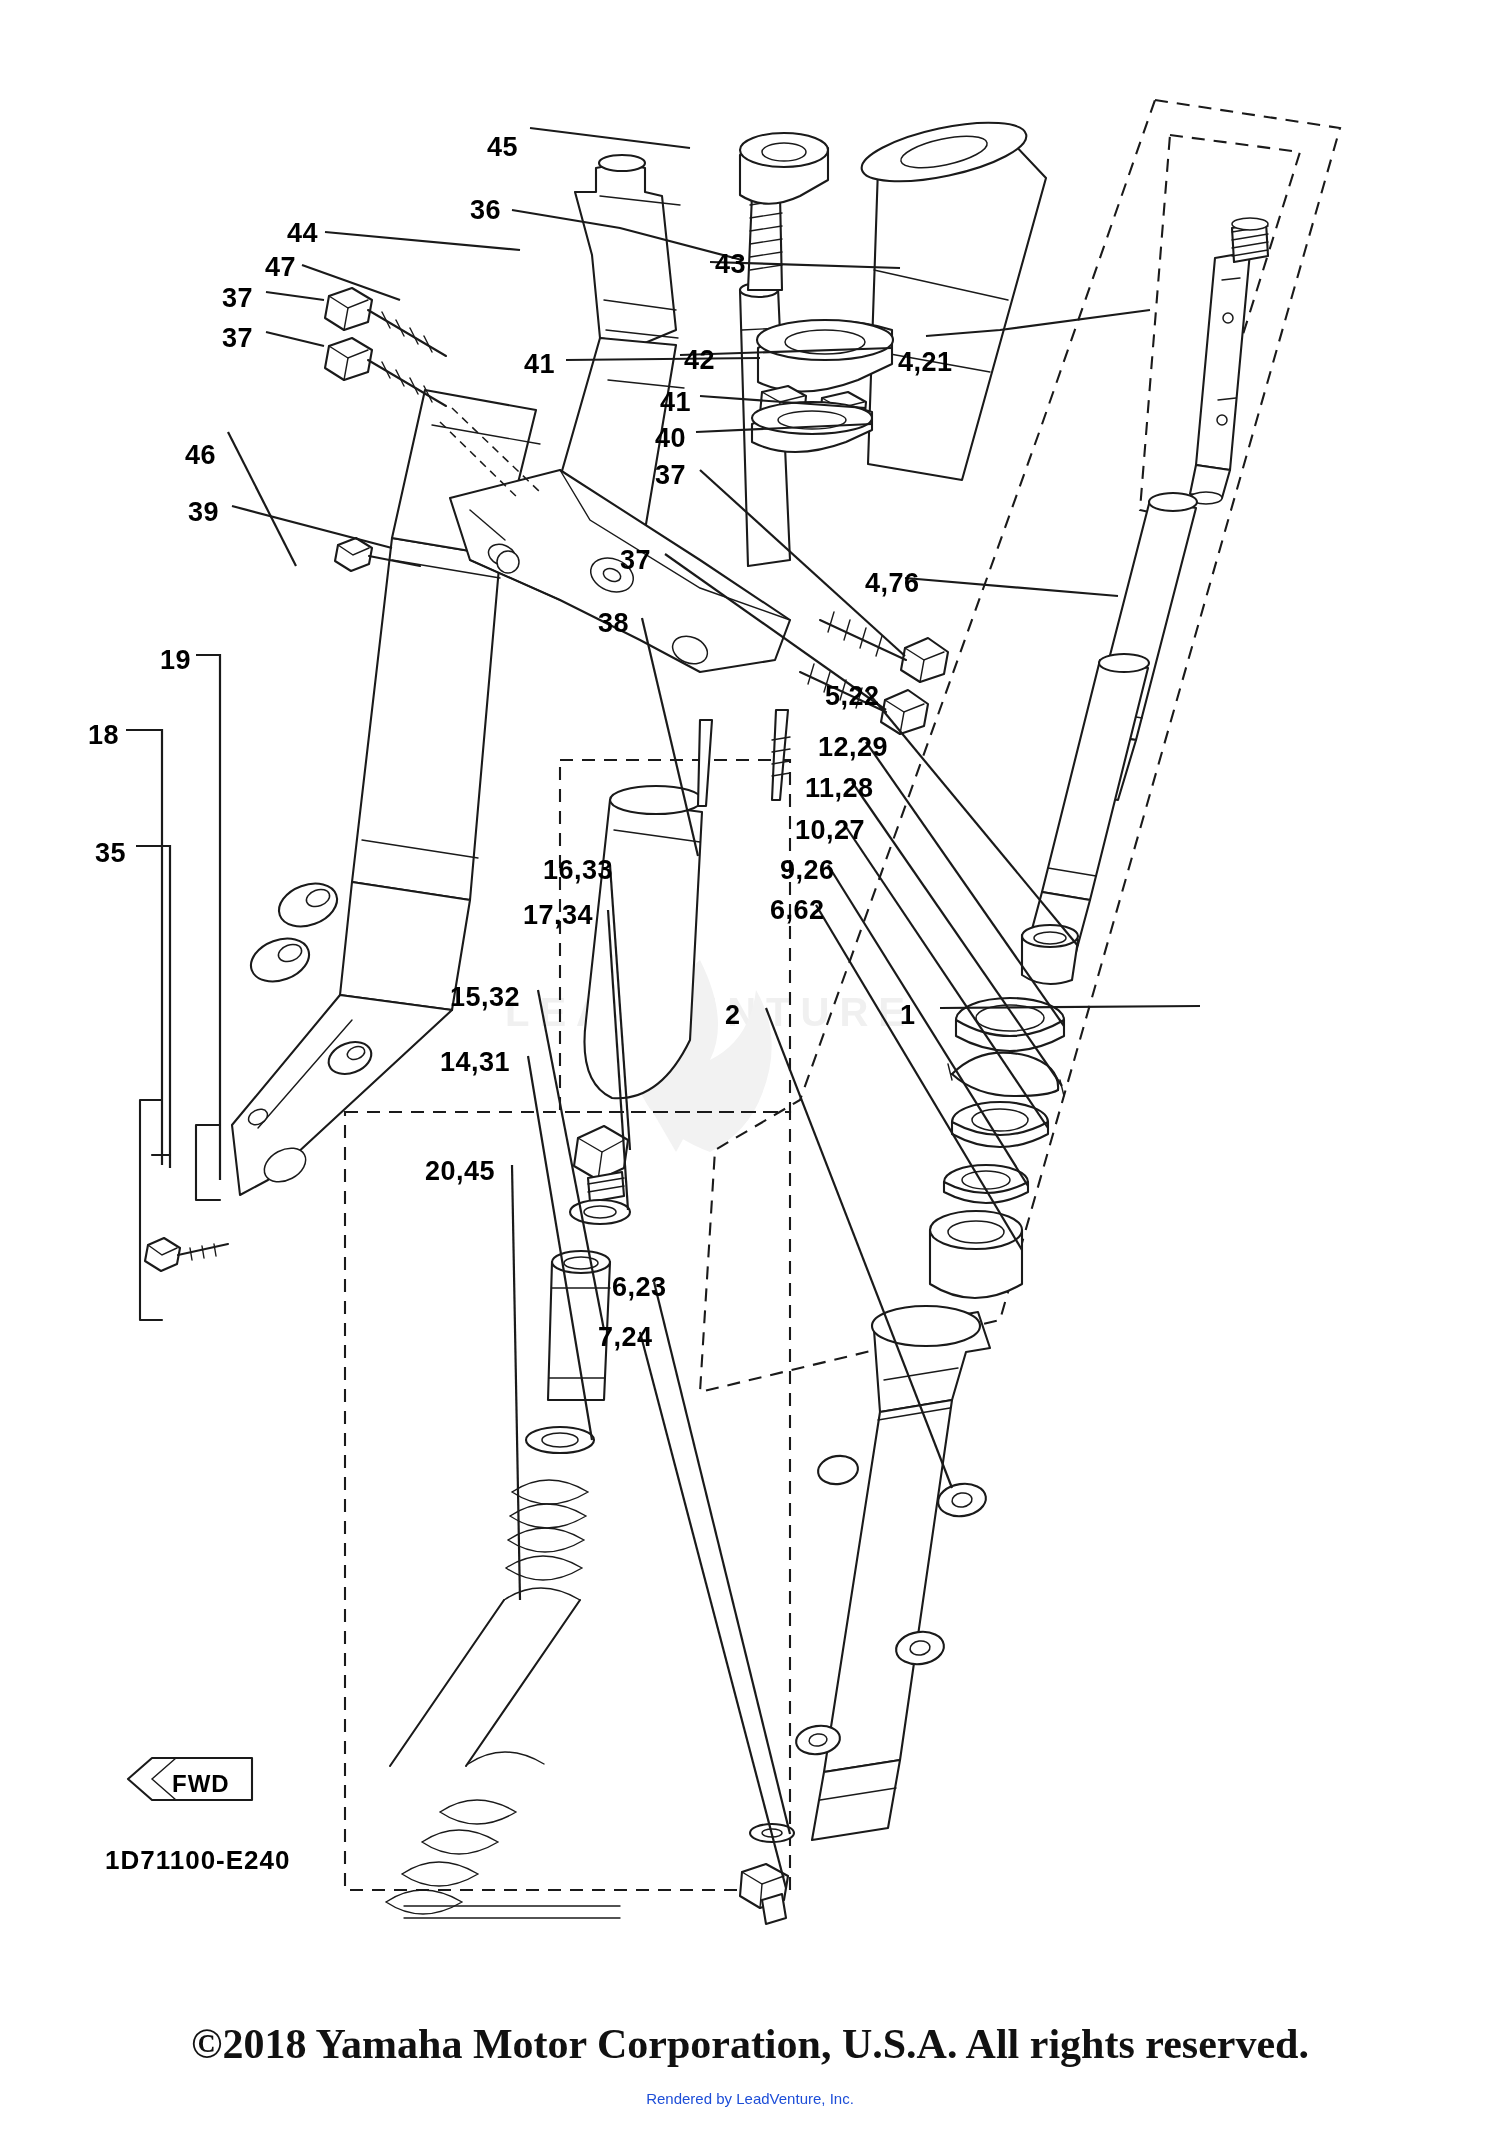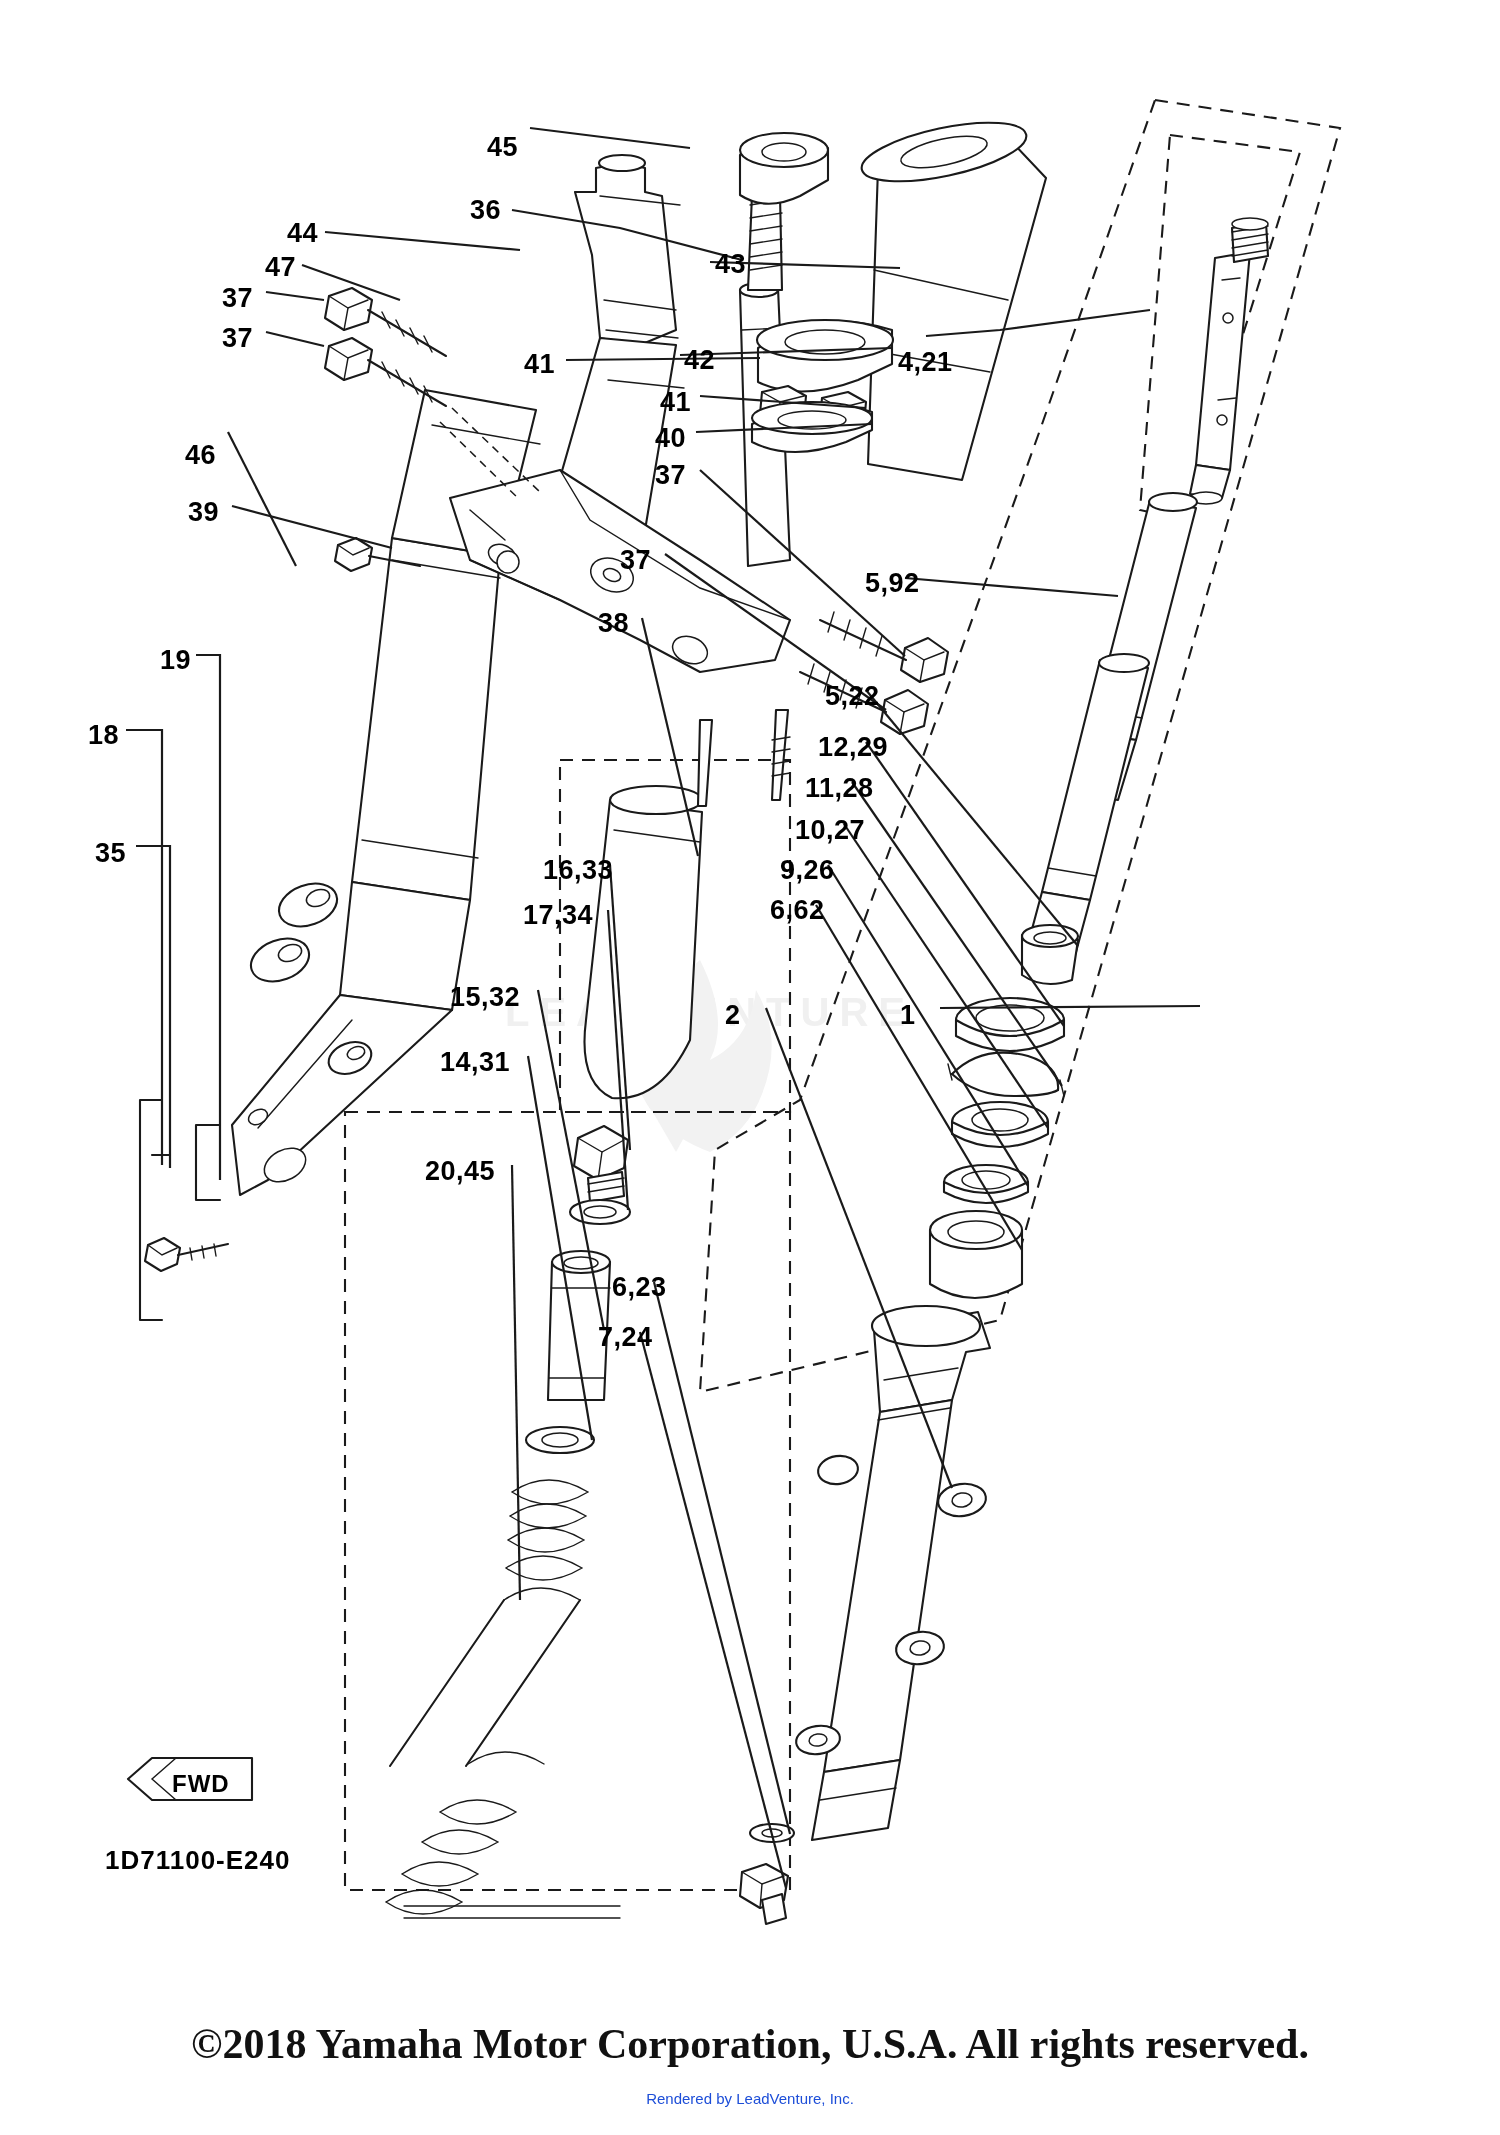--- a/index.html
+++ b/index.html
@@ -518,21 +518,21 @@
   <div class="callout" style="left:222px; top:323px;">37</div>
   <div class="callout" style="left:898px; top:347px;">4,21</div>
   <div class="callout" style="left:524px; top:349px;">41</div>
   <div class="callout" style="left:684px; top:345px;">42</div>
   <div class="callout" style="left:660px; top:387px;">41</div>
   <div class="callout" style="left:655px; top:423px;">40</div>
   <div class="callout" style="left:185px; top:440px;">46</div>
   <div class="callout" style="left:655px; top:460px;">37</div>
   <div class="callout" style="left:188px; top:497px;">39</div>
   <div class="callout" style="left:620px; top:545px;">37</div>
-  <div class="callout" style="left:865px; top:568px;">5,92</div>
+  <div class="callout" style="left:865px; top:568px;">4,76</div>
   <div class="callout" style="left:598px; top:608px;">38</div>
   <div class="callout" style="left:160px; top:645px;">19</div>
   <div class="callout" style="left:825px; top:681px;">5,22</div>
   <div class="callout" style="left:88px; top:720px;">18</div>
   <div class="callout" style="left:818px; top:732px;">12,29</div>
   <div class="callout" style="left:805px; top:773px;">11,28</div>
   <div class="callout" style="left:795px; top:815px;">10,27</div>
   <div class="callout" style="left:95px; top:838px;">35</div>
   <div class="callout" style="left:780px; top:855px;">9,26</div>
   <div class="callout" style="left:523px; top:855px;margin-left:20px;">16,33</div>

